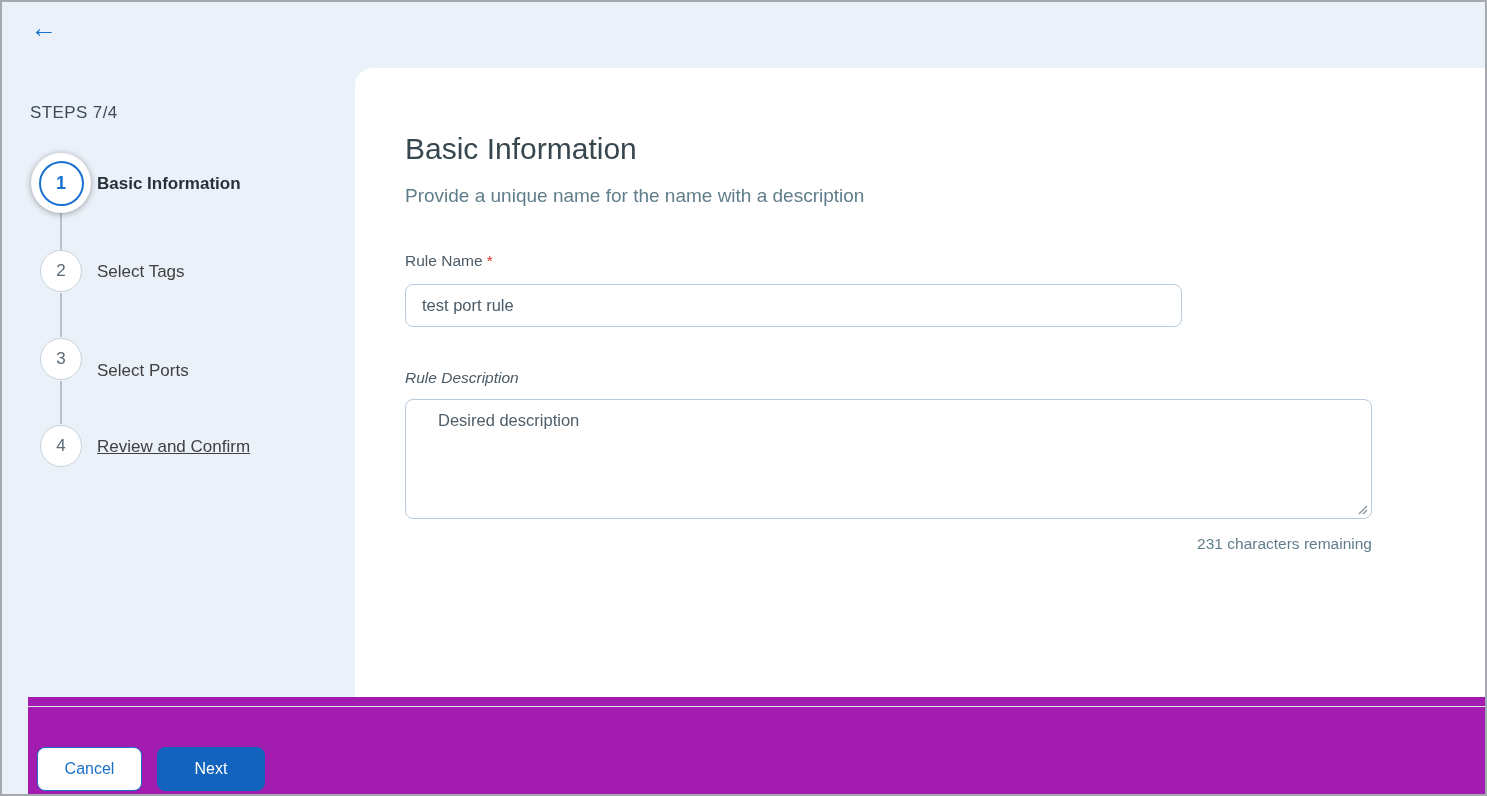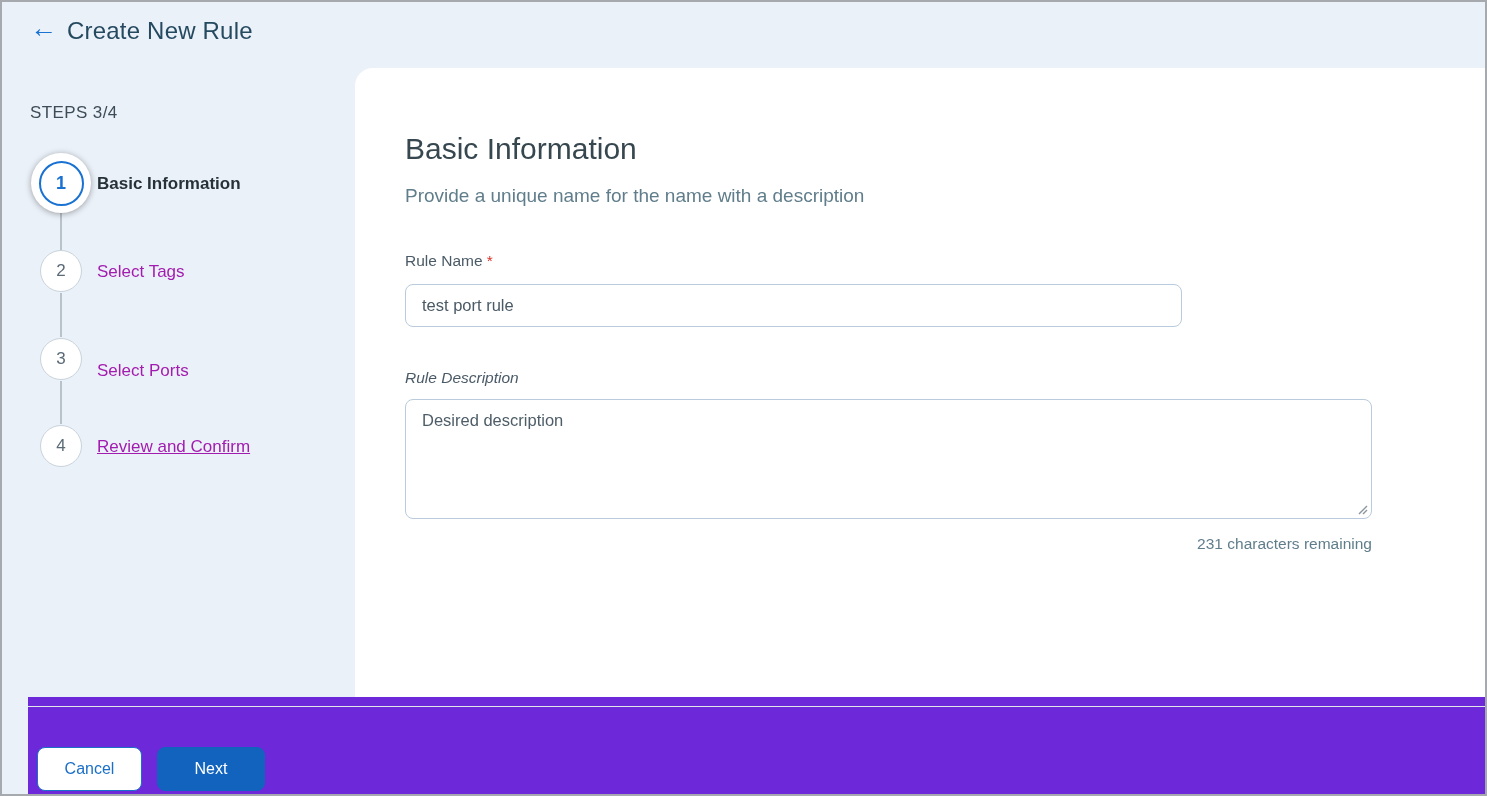--- a/index.html
+++ b/index.html
@@ -62,21 +62,21 @@
     background:#ffffff; border:1px solid #c9d3dc;
     display:flex; align-items:center; justify-content:center;
     font-size:17px; color:#5a6a76; cursor:pointer;
   }
   .circle-2 { top:248px; }
   .circle-3 { top:336px; }
   .circle-4 { top:423px; }
 
   .step-label {
     position:absolute; left:95px;
-    font-size:17px; color:#a21caf; cursor:pointer; white-space:nowrap;
+    font-size:17px; color:#404040; cursor:pointer; white-space:nowrap;
   }
   .step-label.active { font-weight:700; color:#263238; }
   .label-1 { top:172px; }
   .label-2 { top:260px; }
   .label-3 { top:359px; }
   .label-4 { top:435px;text-decoration:underline; }
 
   
   .main-heading {
     position:absolute; left:403px; top:130px;
@@ -103,35 +103,35 @@
     font-size:16.5px; color:#4a5a66;
     background:#ffffff; outline:none;
   }
   .textarea-wrap {
     position:absolute; left:403px; top:397px;
     width:967px; height:120px;
   }
   .rule-desc-textarea {
     width:100%; height:100%;
     border:1px solid #b9cbdc; border-radius:8px;
-    padding:11px 16px;
+    padding:11px 32px;
     font-family:"Liberation Sans", sans-serif;
     font-size:16.5px; color:#4e5d68;
     background:#ffffff; outline:none; resize:none;
   }
   .resize-handle { position:absolute; right:4px; bottom:4px; cursor:nwse-resize; line-height:0; }
   .chars-remaining {
     position:absolute; right:113px; top:533px;
     font-size:15.5px; color:#607d8b;
   }
 
   
   .footer {
     position:absolute; left:26px; right:0; top:695px; bottom:0;
-    background:#6d28d9;
+    background:#a21caf;
   }
   .footer-line {
     position:absolute; left:0; right:0; top:9px;
     border-top:1px solid #e1e6eb;
   }
   .btn {
     position:absolute; top:50px; height:44px;
     border-radius:8px; font-family:"Liberation Sans", sans-serif;
     font-size:16px; font-weight:500; cursor:pointer;
     display:flex; align-items:center; justify-content:center;
@@ -145,26 +145,25 @@
     background:#1263be; border:1px solid #1263be; color:#ffffff;text-align:center;
   }
 </style>
 </head>
 <body>
 
 <div class="window">
 
   <div class="header">
     <span class="back-arrow">←</span>
-    <span class="header-title">Create New Rule</span>
   </div>
 
   <div class="card"></div>
 
-  <div class="steps-label">STEPS 3/4</div>
+  <div class="steps-label">STEPS 7/4</div>
 
   <div class="connector conn-1"></div>
   <div class="connector conn-2"></div>
   <div class="connector conn-3"></div>
 
   <div class="step-circle-active-outer">
     <div class="step-circle-active-inner">1</div>
   </div>
   <div class="step-label label-1 active">Basic Information</div>
 

